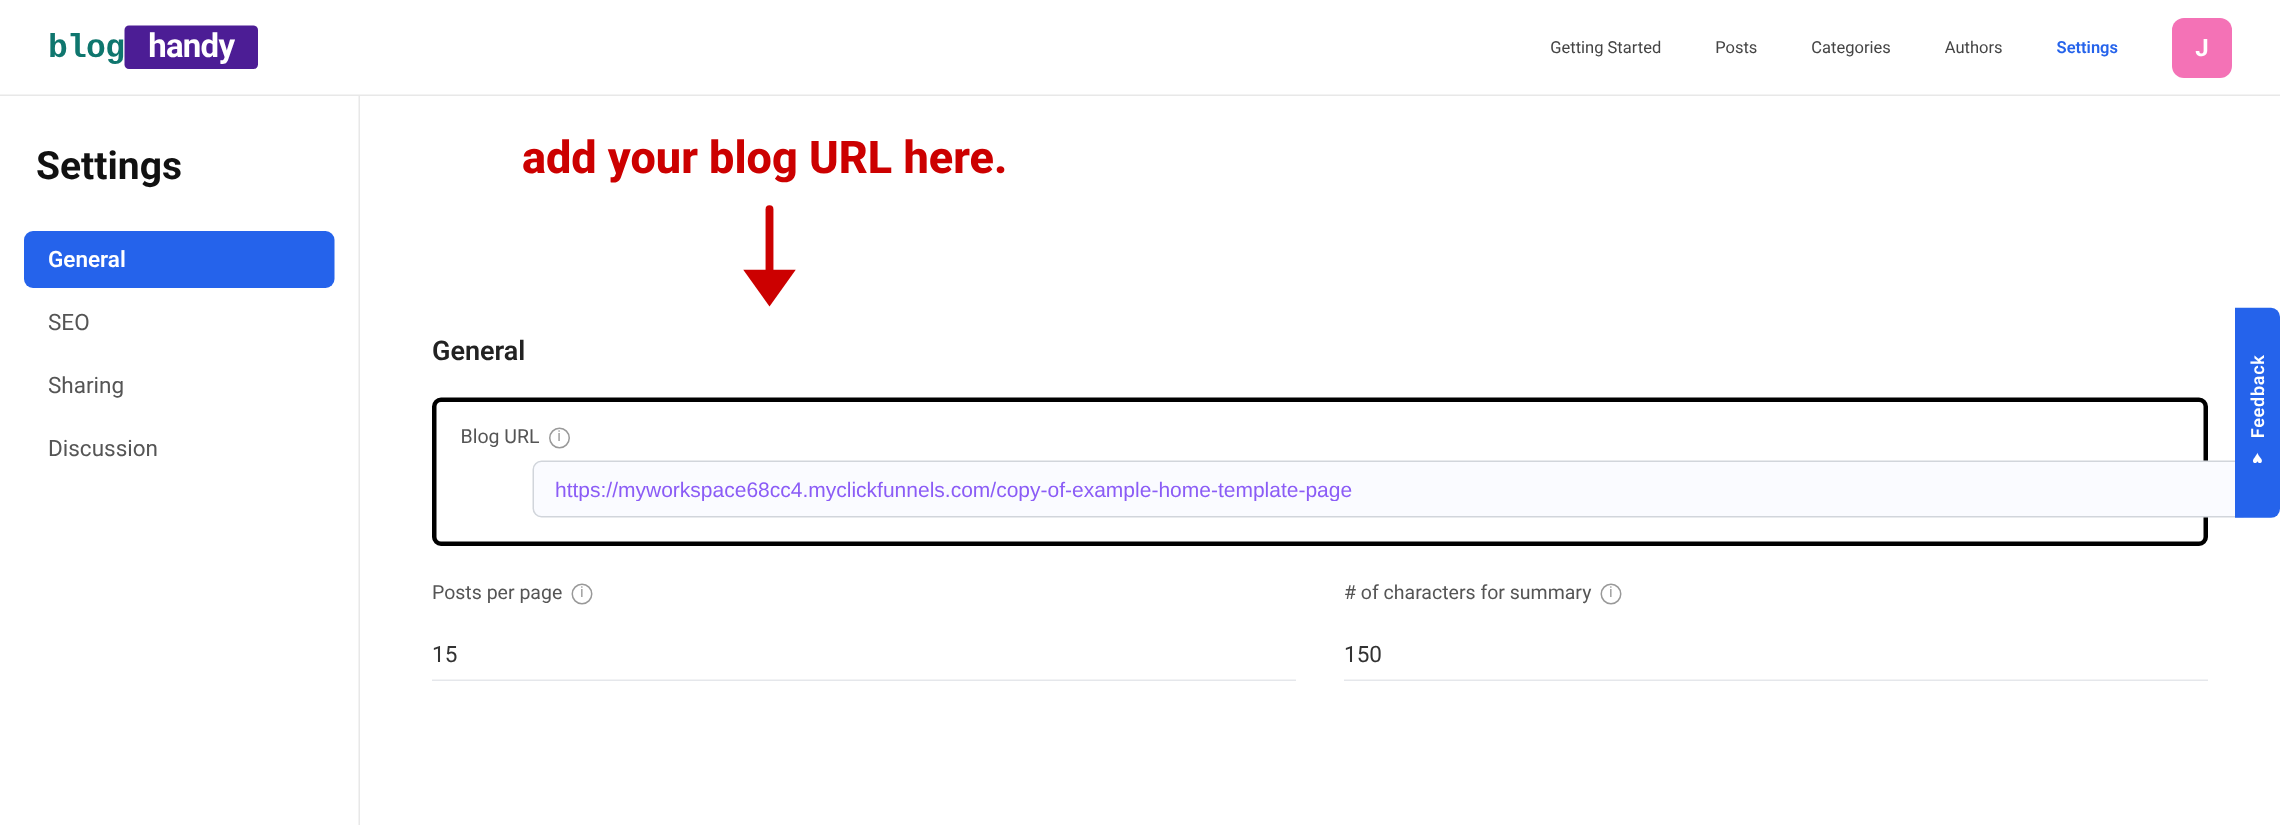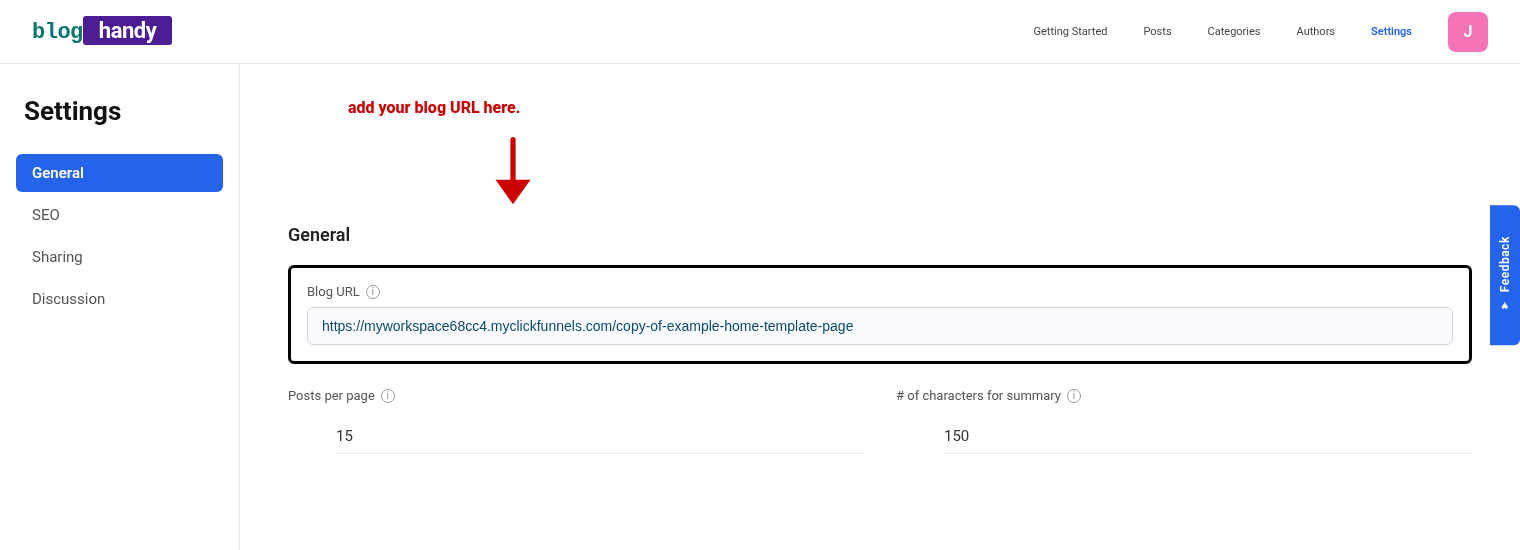--- a/index.html
+++ b/index.html
@@ -100,23 +100,23 @@
     }
 
     
     .annotation-area {
       position: relative;
       margin-bottom: 16px;
       height: 120px;
     }
     .annotation-text {
       position: absolute;
-      top: 10px;
+      top: 0;
       left: 60px;
-      font-size: 16px;
+      font-size: 30px;
       font-weight: 800;
       color: #cc0000;
     }
     .arrow-container {
       position: absolute;
       top: 48px;
       left: 195px;
     }
     .arrow-svg {
       width: 60px;
@@ -157,43 +157,43 @@
       font-size: 10px;
       color: #999;
       cursor: pointer;
     }
     .url-input {
       width: 100%;
       padding: 10px 14px;
       border: 1px solid #d1d5db;
       border-radius: 6px;
       font-size: 14px;
-      color: #0c4a6e;
+      color: #8b5cf6;
       background: #fafbff;
       outline: none;
+      margin-left: 48px;
     }
 
     
     .two-col {
       display: grid;
       grid-template-columns: 1fr 1fr;
       gap: 32px;
       margin-top: 8px;
     }
     .field-group {
       display: flex;
       flex-direction: column;
       gap: 8px;
     }
     .field-value {
       font-size: 15px;
       color: #333;
       padding: 8px 0;
       border-bottom: 1px solid #e5e7eb;
-      margin-left: 48px;
     }
     .feedback-wrapper {
       position: fixed;
       right: 0;
       top: 50%;
       transform: translateY(-50%);
       z-index: 100;
     }
     .feedback-btn {
       background: #2563eb;

